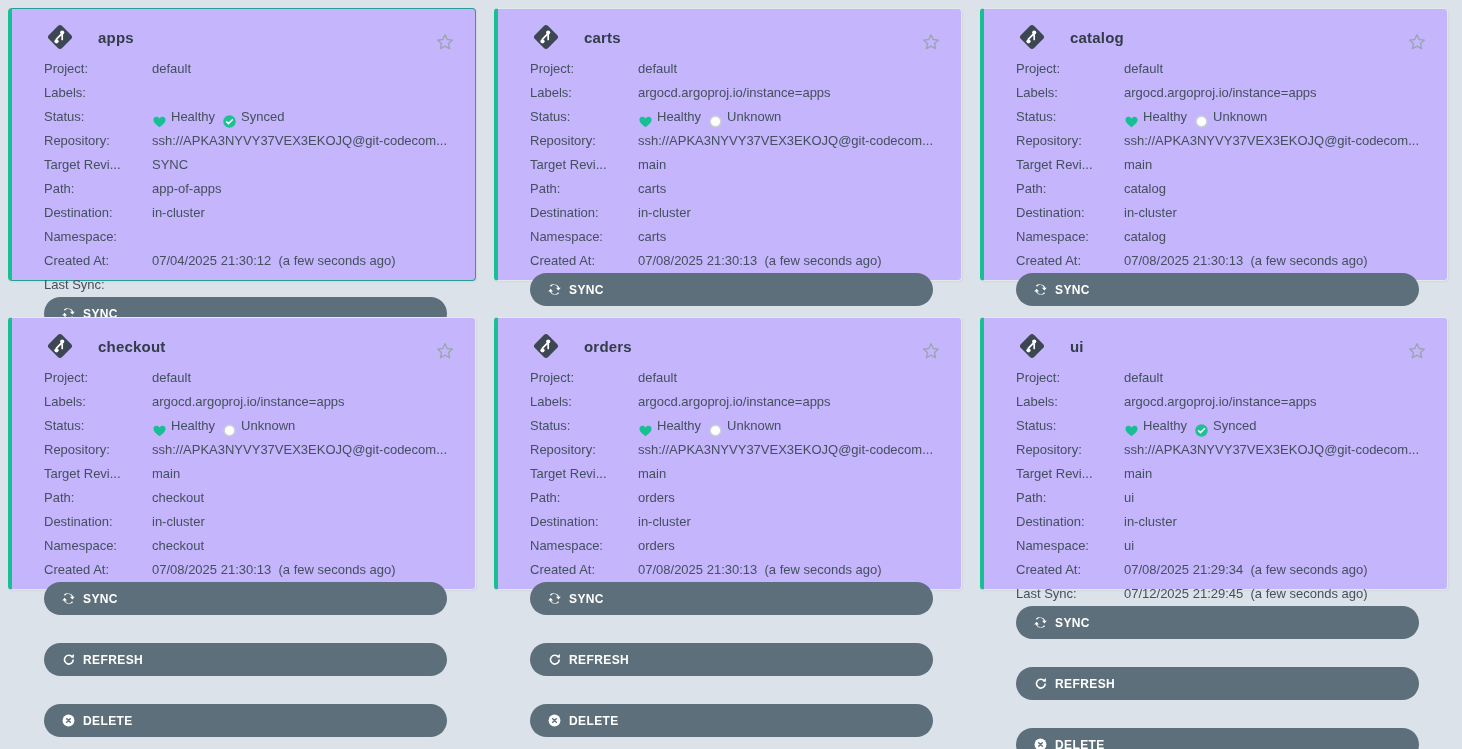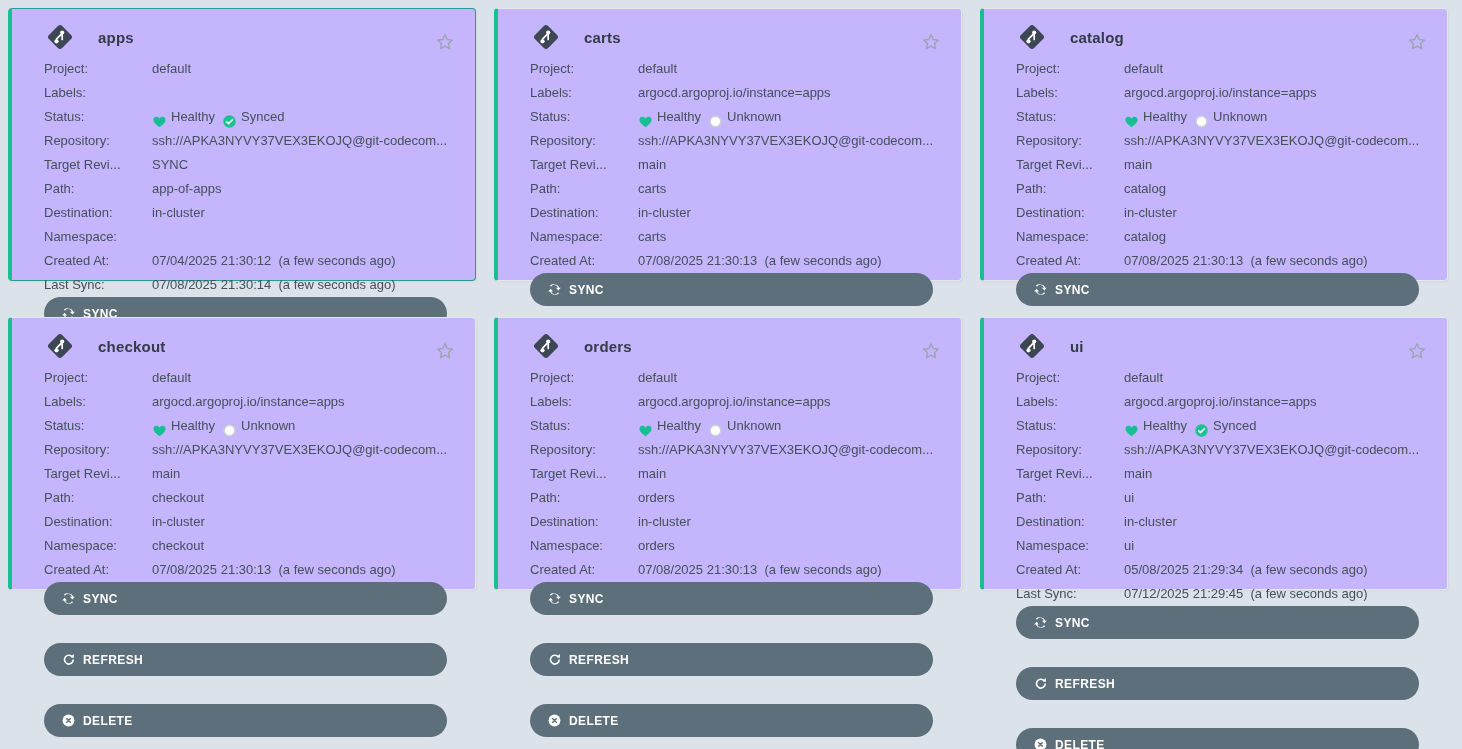--- a/index.html
+++ b/index.html
@@ -130,21 +130,20 @@
       <div class="row">
         <span class="lbl">Namespace:</span>
         <span class="val"></span>
       </div>
       <div class="row">
         <span class="lbl">Created At:</span>
         <span class="val">07/04/2025 21:30:12  (a few seconds ago)</span>
       </div>
       <div class="row">
         <span class="lbl">Last Sync:</span>
-        <span class="val">07/08/2025 21:30:14  (a few seconds ago)</span>
       </div>
     </div>
     <div class="btns">
       <button class="btn">
         <span style="display:flex;">
           <svg viewBox="0 0 24 24" width="15" height="15">
             <path fill="#ffffff" d="M12 4a8 8 0 0 1 7.4 5H22l-3.8 4.4L14.4 9h3a6 6 0 0 0-11-1.4L4.6 6A8 8 0 0 1 12 4z"></path>
             <path fill="#ffffff" d="M12 20a8 8 0 0 1-7.4-5H2l3.8-4.4L9.6 15h-3a6 6 0 0 0 11 1.4l1.8 1.6A8 8 0 0 1 12 20z"></path>
           </svg>
         </span>
@@ -630,21 +629,21 @@
       <div class="row">
         <span class="lbl">Destination:</span>
         <span class="val">in-cluster</span>
       </div>
       <div class="row">
         <span class="lbl">Namespace:</span>
         <span class="val">ui</span>
       </div>
       <div class="row">
         <span class="lbl">Created At:</span>
-        <span class="val">05/08/2025 21:29:34  (a few seconds ago)</span>
+        <span class="val">07/08/2025 21:29:34  (a few seconds ago)</span>
       </div>
       <div class="row">
         <span class="lbl">Last Sync:</span>
         <span class="val">07/12/2025 21:29:45  (a few seconds ago)</span>
       </div>
     </div>
     <div class="btns">
       <button class="btn">
         <span style="display:flex;">
           <svg viewBox="0 0 24 24" width="15" height="15">

